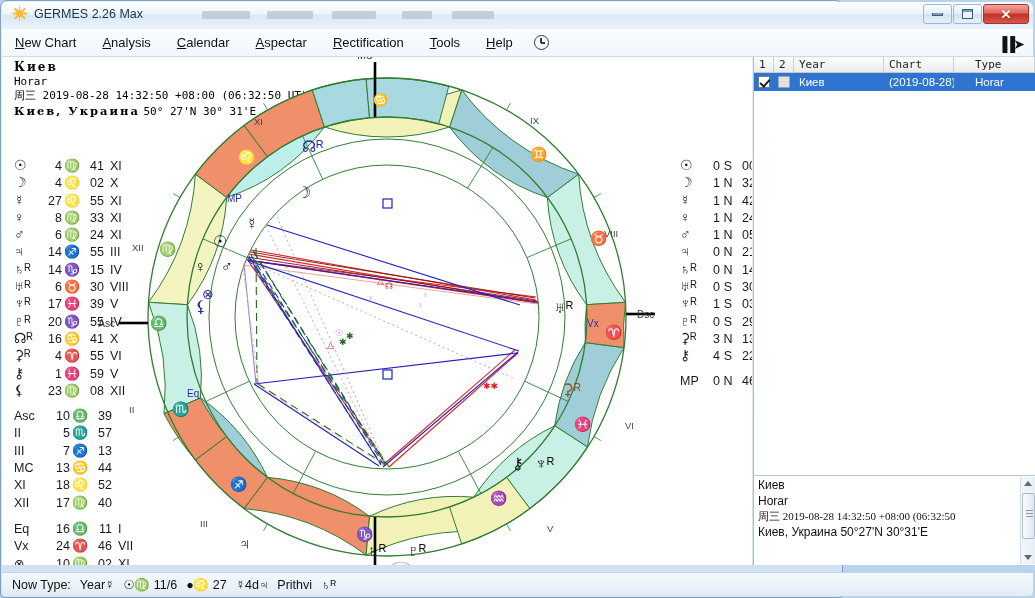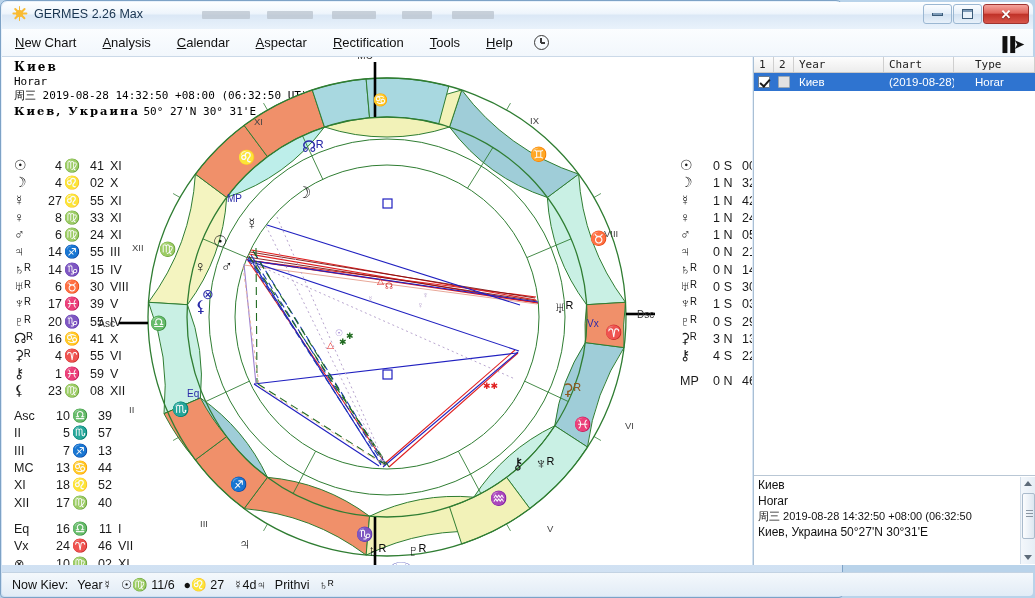--- a/index.html
+++ b/index.html
@@ -138,21 +138,21 @@
     border:solid #1a1a1a; border-width:0 2px 2px 0; transform:rotate(42deg);
   }
   .chk.grey { background:#e2e2e2; border-color:#9aa7b3; }
   .lv-body { height:424px; background:#fff; }
   .detail {
     position:absolute; left:0; bottom:0; width:282px; height:90px;
     border-top:1px solid #b9c7d5; background:#fff; overflow:hidden;
   }
   .detail .dtxt { position:absolute; left:4px; top:2px; right:20px; line-height:15.5px; }
   .detail .dser { font-family:"Liberation Sans", sans-serif; font-size:12px; color:#111; }
-  .detail .dmono { font-family:Liberation Sans, sans-serif; font-size:11px; color:#111; }
+  .detail .dmono { font-family:Liberation Serif, serif; font-size:11px; color:#111; }
   .dscroll {
     position:absolute; right:1px; top:1px; width:15px; bottom:1px;
     background:linear-gradient(90deg,#f3f7fb,#e6eef6); border-left:1px solid #d2dde8;
   }
   .dscroll .ar { position:absolute; left:3px; width:0; height:0;
     border-left:4px solid transparent; border-right:4px solid transparent; }
   .dscroll .up { top:4px; border-bottom:5px solid #5d6b79; }
   .dscroll .dn { bottom:4px; border-top:5px solid #5d6b79; }
   .dscroll .th {
     position:absolute; left:1px; top:16px; width:13px; height:46px;
@@ -708,17 +708,17 @@
       <div class="dscroll">
         <div class="ar up"></div>
         <div class="th"></div>
         <div class="ar dn"></div>
       </div>
     </div>
   </div>
 
   <div class="statusbar">
     <div class="status-text">
-      <span>Now Kiev:</span><span class="sep"></span><span>Year</span><span>☿</span><span class="sep"></span><span>☉</span><span>♍</span> <span>11/6</span><span class="sep"></span><span>●</span><span>♌</span> <span>27</span><span class="sep"></span><span>☿</span><span>4d</span><span>♃</span><span class="sep"></span><span>Prithvi</span><span class="sep"></span><span>♄ᴿ</span>
+      <span>Now Type:</span><span class="sep"></span><span>Year</span><span>☿</span><span class="sep"></span><span>☉</span><span>♍</span> <span>11/6</span><span class="sep"></span><span>●</span><span>♌</span> <span>27</span><span class="sep"></span><span>☿</span><span>4d</span><span>♃</span><span class="sep"></span><span>Prithvi</span><span class="sep"></span><span>♄ᴿ</span>
     </div>
   </div>
 
 </div>
 
 </body></html>

